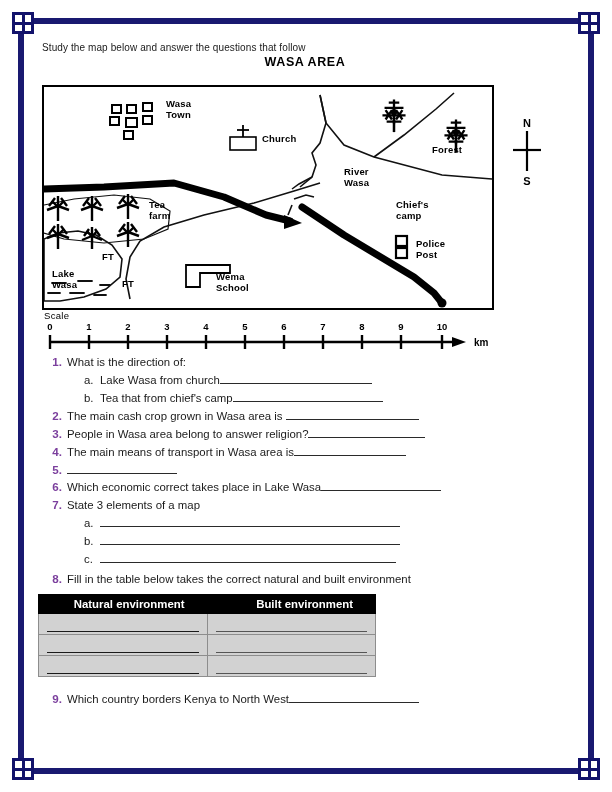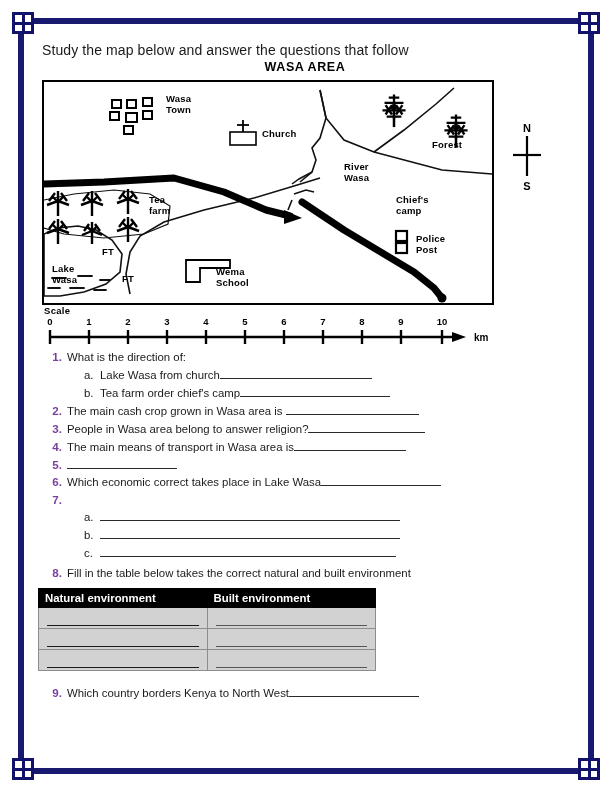--- a/index.html
+++ b/index.html
@@ -55,39 +55,39 @@
   
   #content {
     position: absolute;
     left: 38px;
     top: 42px;
     width: 536px;
     height: 710px;
   }
 
   #instruction {
-    font-size: 14px;
+    font-size: 10px;
     color: #1a1a1a;
     letter-spacing: .1px;
     margin: 0 0 2px 4px;
   }
 
   
   #map-block {
     position: relative;
     width: 496px;
     margin-left: 4px;
   }
   #map-title {
     text-align: center;
     font-weight: bold;
     font-size: 12.5px;
     letter-spacing: .6px;
     color: #000;
-    margin-bottom: 6px;
+    margin-bottom: 16px;
     padding-left: 30px;
   }
   #map-frame {
     position: relative;
     width: 452px;
     height: 225px;
     border: 2.5px solid #000;
     box-sizing: border-box;
     background: #fff;
     overflow: hidden;
@@ -131,21 +131,21 @@
   
   #scale-block {
     position: relative;
     margin-left: 4px;
     width: 470px;
     height: 42px;
   }
   #scale-word {
     position: absolute;
     left: 2px; top: 0px;
-    font-weight: bold;
+    font-weight: normal;
     font-size: 9.5px;
     letter-spacing: .3px;
   }
   #scale-svg { position: absolute; left: 0; top: 10px; }
 
   
   #questions {
     margin-top: 2px;
     margin-left: 4px;
     font-size: 11.4px;
@@ -187,22 +187,22 @@
     margin-left: 0px;
     border-collapse: collapse;
     width: 338px;
     table-layout: fixed;
   }
   #env-table th {
     background: #000000;
     color: #ffffff;
     font-size: 11.4px;
     font-weight: bold;
-    text-align: left;
-    padding: 3px 6px;
+    text-align: right;
+    padding: 3px 22px;
     border: 1px solid #000;
   }
   #env-table td {
     background: #d2d2d2;
     height: 20px;
     border: 1px solid #8d8d8d;
     padding: 0 8px;
     vertical-align: bottom;
   }
   #env-table td .cell-line {
@@ -415,21 +415,21 @@
       <span class="q-num">1.</span>
       <span class="q-text">What is the direction of:</span>
     </div>
     <div class="sub-row">
       <span class="sub-letter">a.</span>
       <span class="q-text">Lake Wasa from church</span>
       <span class="blank" style="width:152px"></span>
     </div>
     <div class="sub-row">
       <span class="sub-letter">b.</span>
-      <span class="q-text">Tea farm order chief's camp</span>
+      <span class="q-text">Tea that from chief's camp</span>
       <span class="blank" style="width:150px"></span>
     </div>
 
     <div class="q-row">
       <span class="q-num">2.</span>
       <span class="q-text">The main cash crop grown in Wasa area is </span>
       <span class="blank" style="width:133px"></span>
     </div>
 
     <div class="q-row">
@@ -450,20 +450,21 @@
     </div>
 
     <div class="q-row">
       <span class="q-num">6.</span>
       <span class="q-text">Which economic correct takes place in Lake Wasa</span>
       <span class="blank" style="width:120px"></span>
     </div>
 
     <div class="q-row">
       <span class="q-num">7.</span>
+      <span class="q-text">State 3 elements of a map</span>
     </div>
     <div class="sub-row">
       <span class="sub-letter">a.</span>
       <span class="blank" style="width:300px"></span>
     </div>
     <div class="sub-row">
       <span class="sub-letter">b.</span>
       <span class="blank" style="width:300px"></span>
     </div>
     <div class="sub-row">

